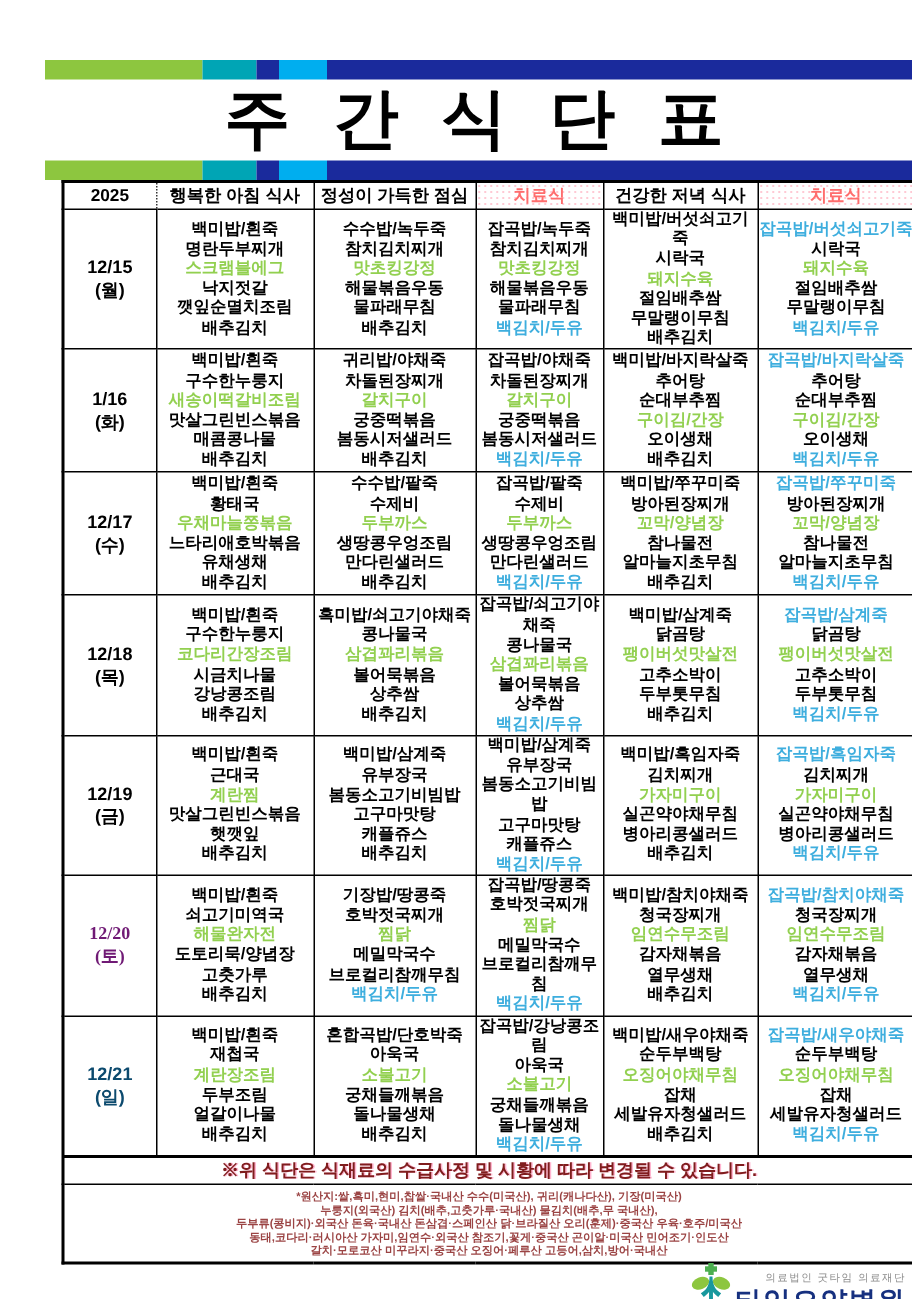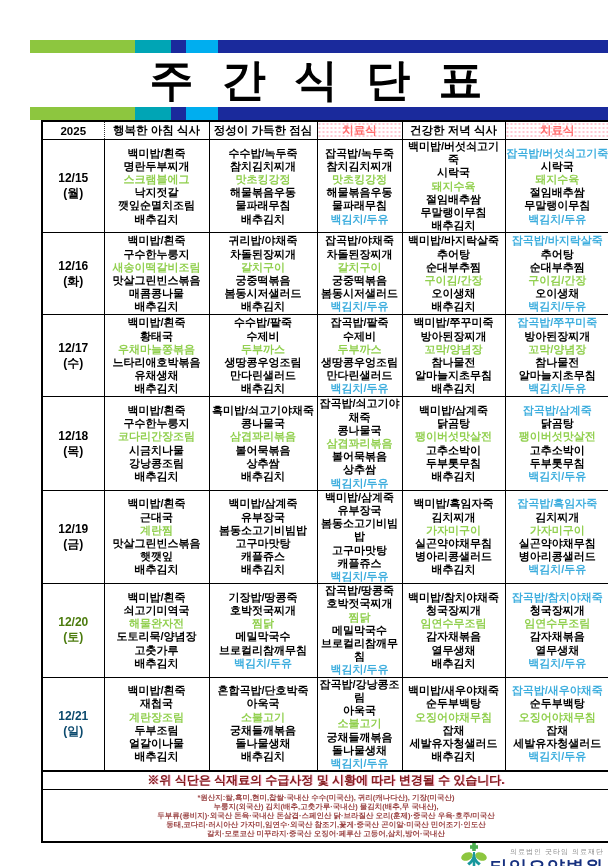--- a/index.html
+++ b/index.html
@@ -21,21 +21,21 @@
   table.menu th,table.menu td{border:1px solid #000;padding:0;overflow:hidden;}
   thead th{height:17px;font-size:11.5px;font-weight:bold;color:#000;background:#fff;}
   th.therapy{color:#ff6d6d;
         background-image:radial-gradient(circle,#ffc9d4 0.9px,rgba(255,255,255,0) 1px);
         background-size:4px 4px;}
   td.date-cell{font-size:12px;font-weight:bold;text-align:center;vertical-align:middle;
         border-right:1px dotted #333;line-height:15px;}
   tr > td:nth-child(2){border-left:1px dotted #333;}
   thead th:first-child{border-right:1px dotted #333;}
   thead th:nth-child(2){border-left:1px dotted #333;text-align:center;}
-  td.date-cell.blue{color:#4d7c0f;}
+  td.date-cell.blue{color:#701a75;font-family:Liberation Serif, serif;}
   td.date-cell.red{color:#0c4a6e;}
   td.meal-cell{height:81px;font-size:11px;font-weight:bold;line-height:13.2px;
         text-align:center;vertical-align:middle;color:#000;}
   td.meal-cell .green{color:#92d050;}
   td.meal-cell .blue{color:#3eaede;}
   tr.notice-row td{border-top:2px solid #000;height:16px;text-align:center;
         font-size:12px;font-weight:bold;color:#7f1d1d;
         text-shadow:1px 0 0 rgba(255,120,170,0.55);}
   tr.footnote-row td{padding:3px 2px;text-align:center;}
   tr.footnote-row .fn{font-size:7.5px;line-height:9px;color:#9b4444;font-weight:bold;}
@@ -131,21 +131,21 @@
             <div class="blue">잡곡밥/버섯쇠고기죽</div>
             <div>시락국</div>
             <div class="green">돼지수육</div>
             <div>절임배추쌈</div>
             <div>무말랭이무침</div>
             <div class="blue">백김치/두유</div>
           </td>
         </tr>
         <tr>
           <td class="date-cell">
-            <div>12/16</div>
+            <div>1/16</div>
             <div>(화)</div>
           </td>
           <td class="meal-cell">
             <div>백미밥/흰죽</div>
             <div>구수한누룽지</div>
             <div class="green">새송이떡갈비조림</div>
             <div>맛살그린빈스볶음</div>
             <div>매콤콩나물</div>
             <div>배추김치</div>
           </td>

